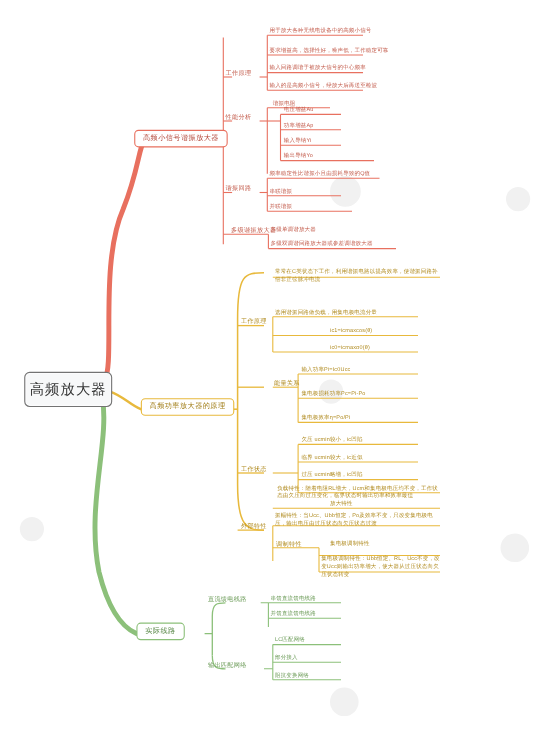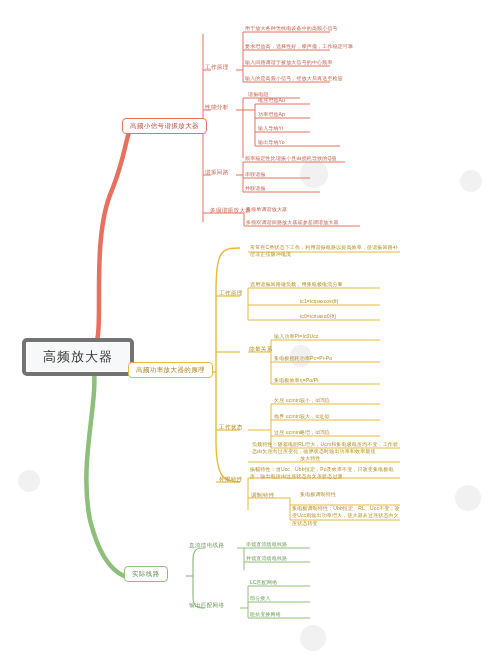--- a/index.html
+++ b/index.html
@@ -10,23 +10,23 @@
     position:relative;overflow:hidden;
     color:#444;
   }
   #canvas{position:absolute;inset:0;}
   svg#links{position:absolute;left:0;top:0;width:496px;height:665px;pointer-events:none;}
 
   .node{position:absolute;white-space:nowrap;line-height:1.25;}
 
   
   .root{
-    border:4px solid #737373;border-radius:5px;
+    border:1px solid #737373;border-radius:5px;
     background:#f7f8f9;
-    padding:7px 17px;
+    padding:7px 4px;
     font-size:13px;color:#333;letter-spacing:1px;
     box-shadow:0 0 0 1px rgba(255,255,255,.6) inset;
   }
 
   
   .l2{
     border:1px solid;border-radius:4px;background:#fff;
     padding:3px 7px;font-size:6.5px;letter-spacing:.4px;
   }
   .l2.red{border-color:#e8705f;color:#b4483a;}

